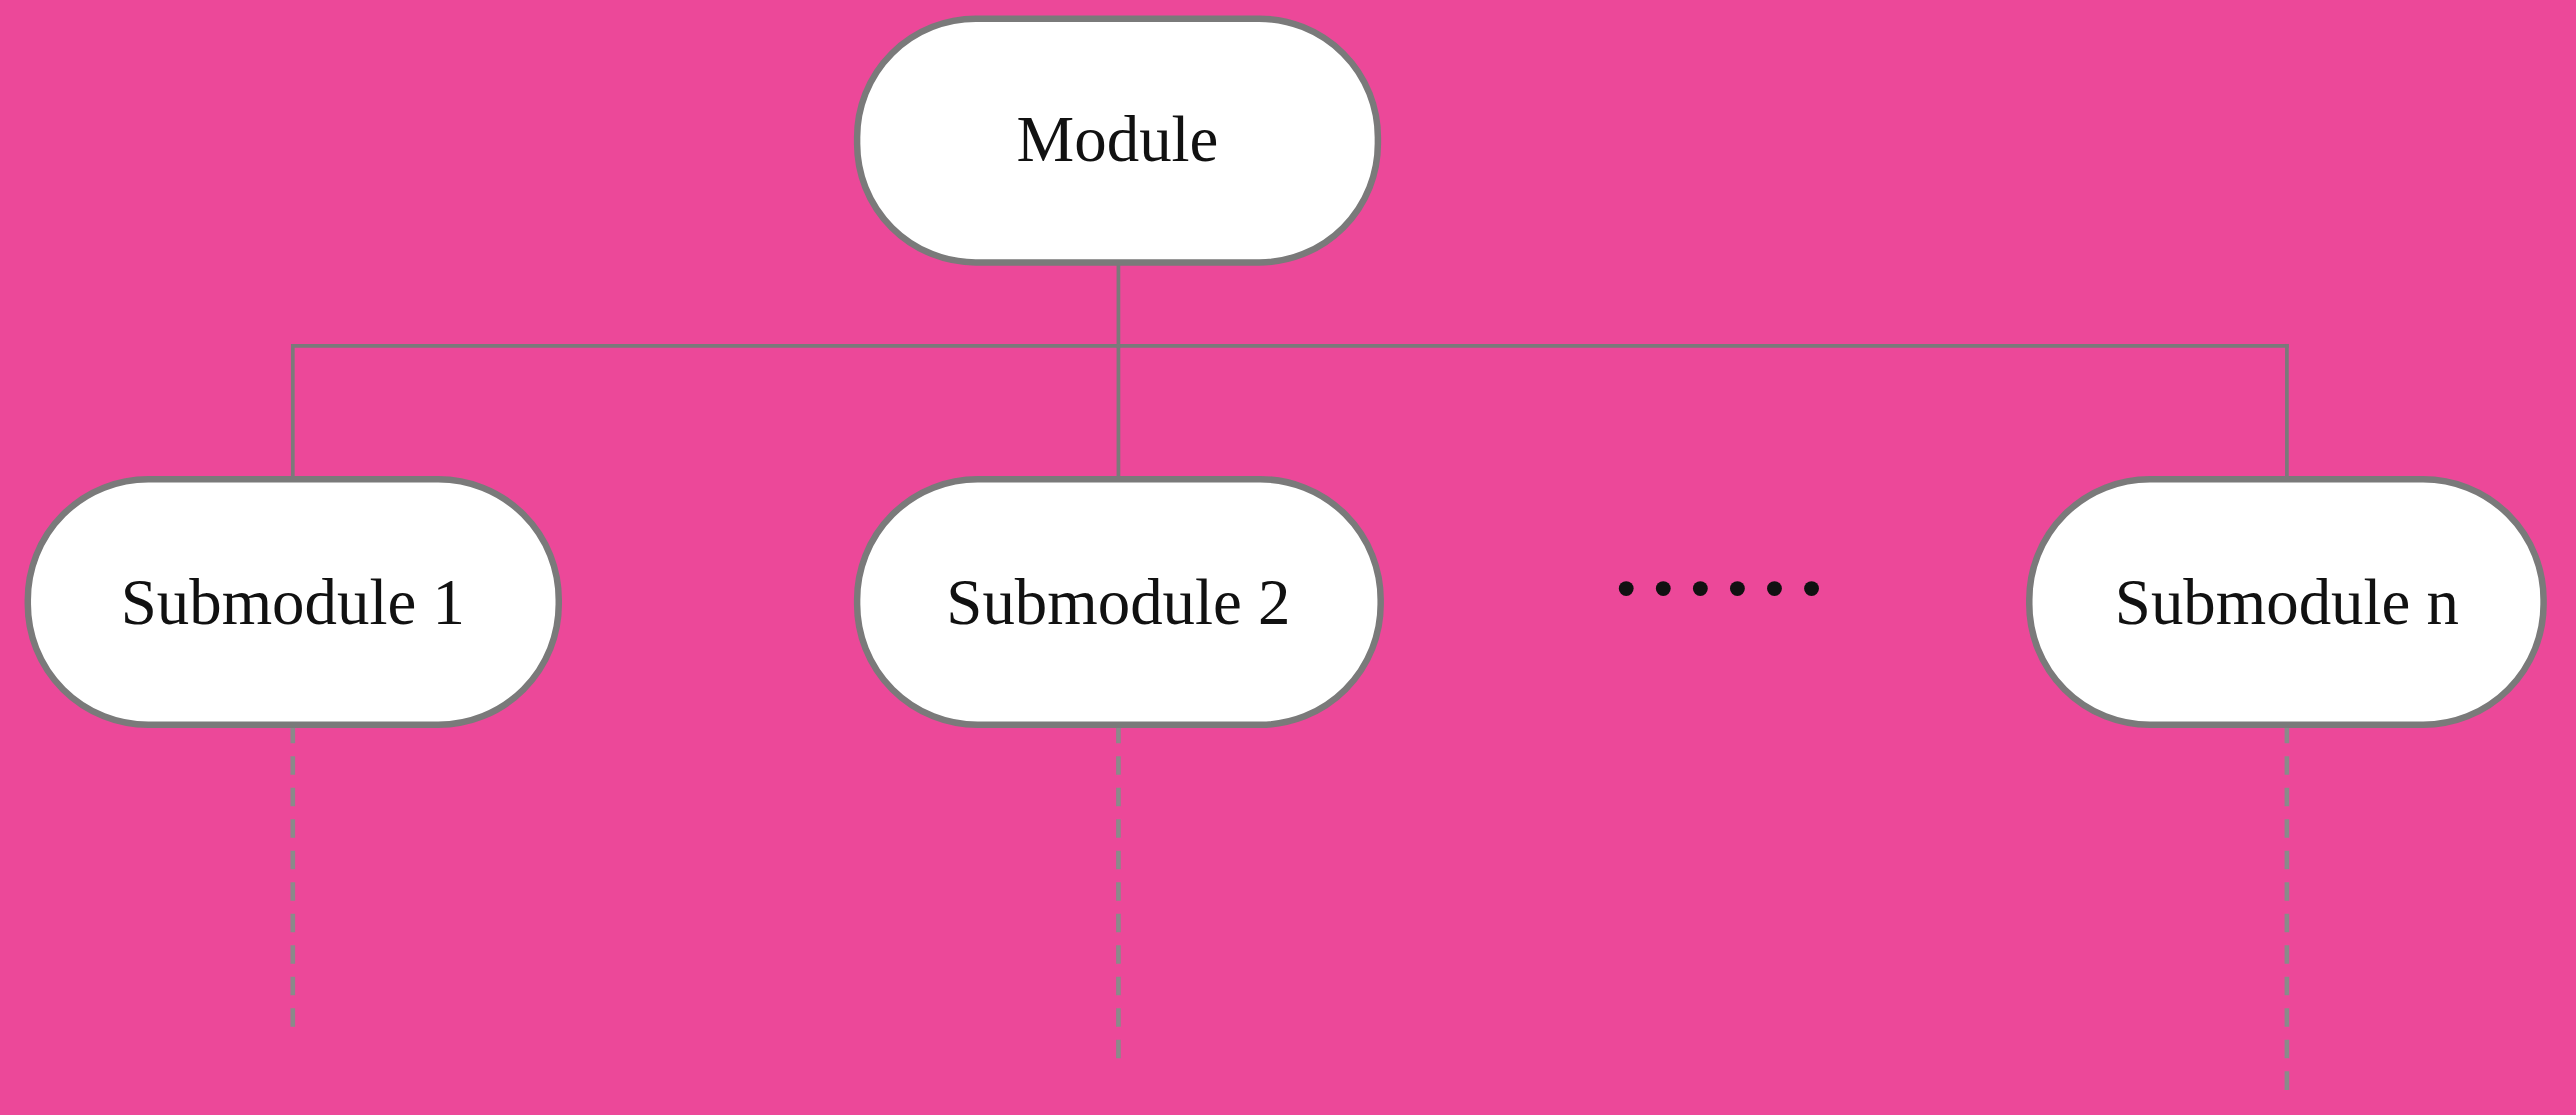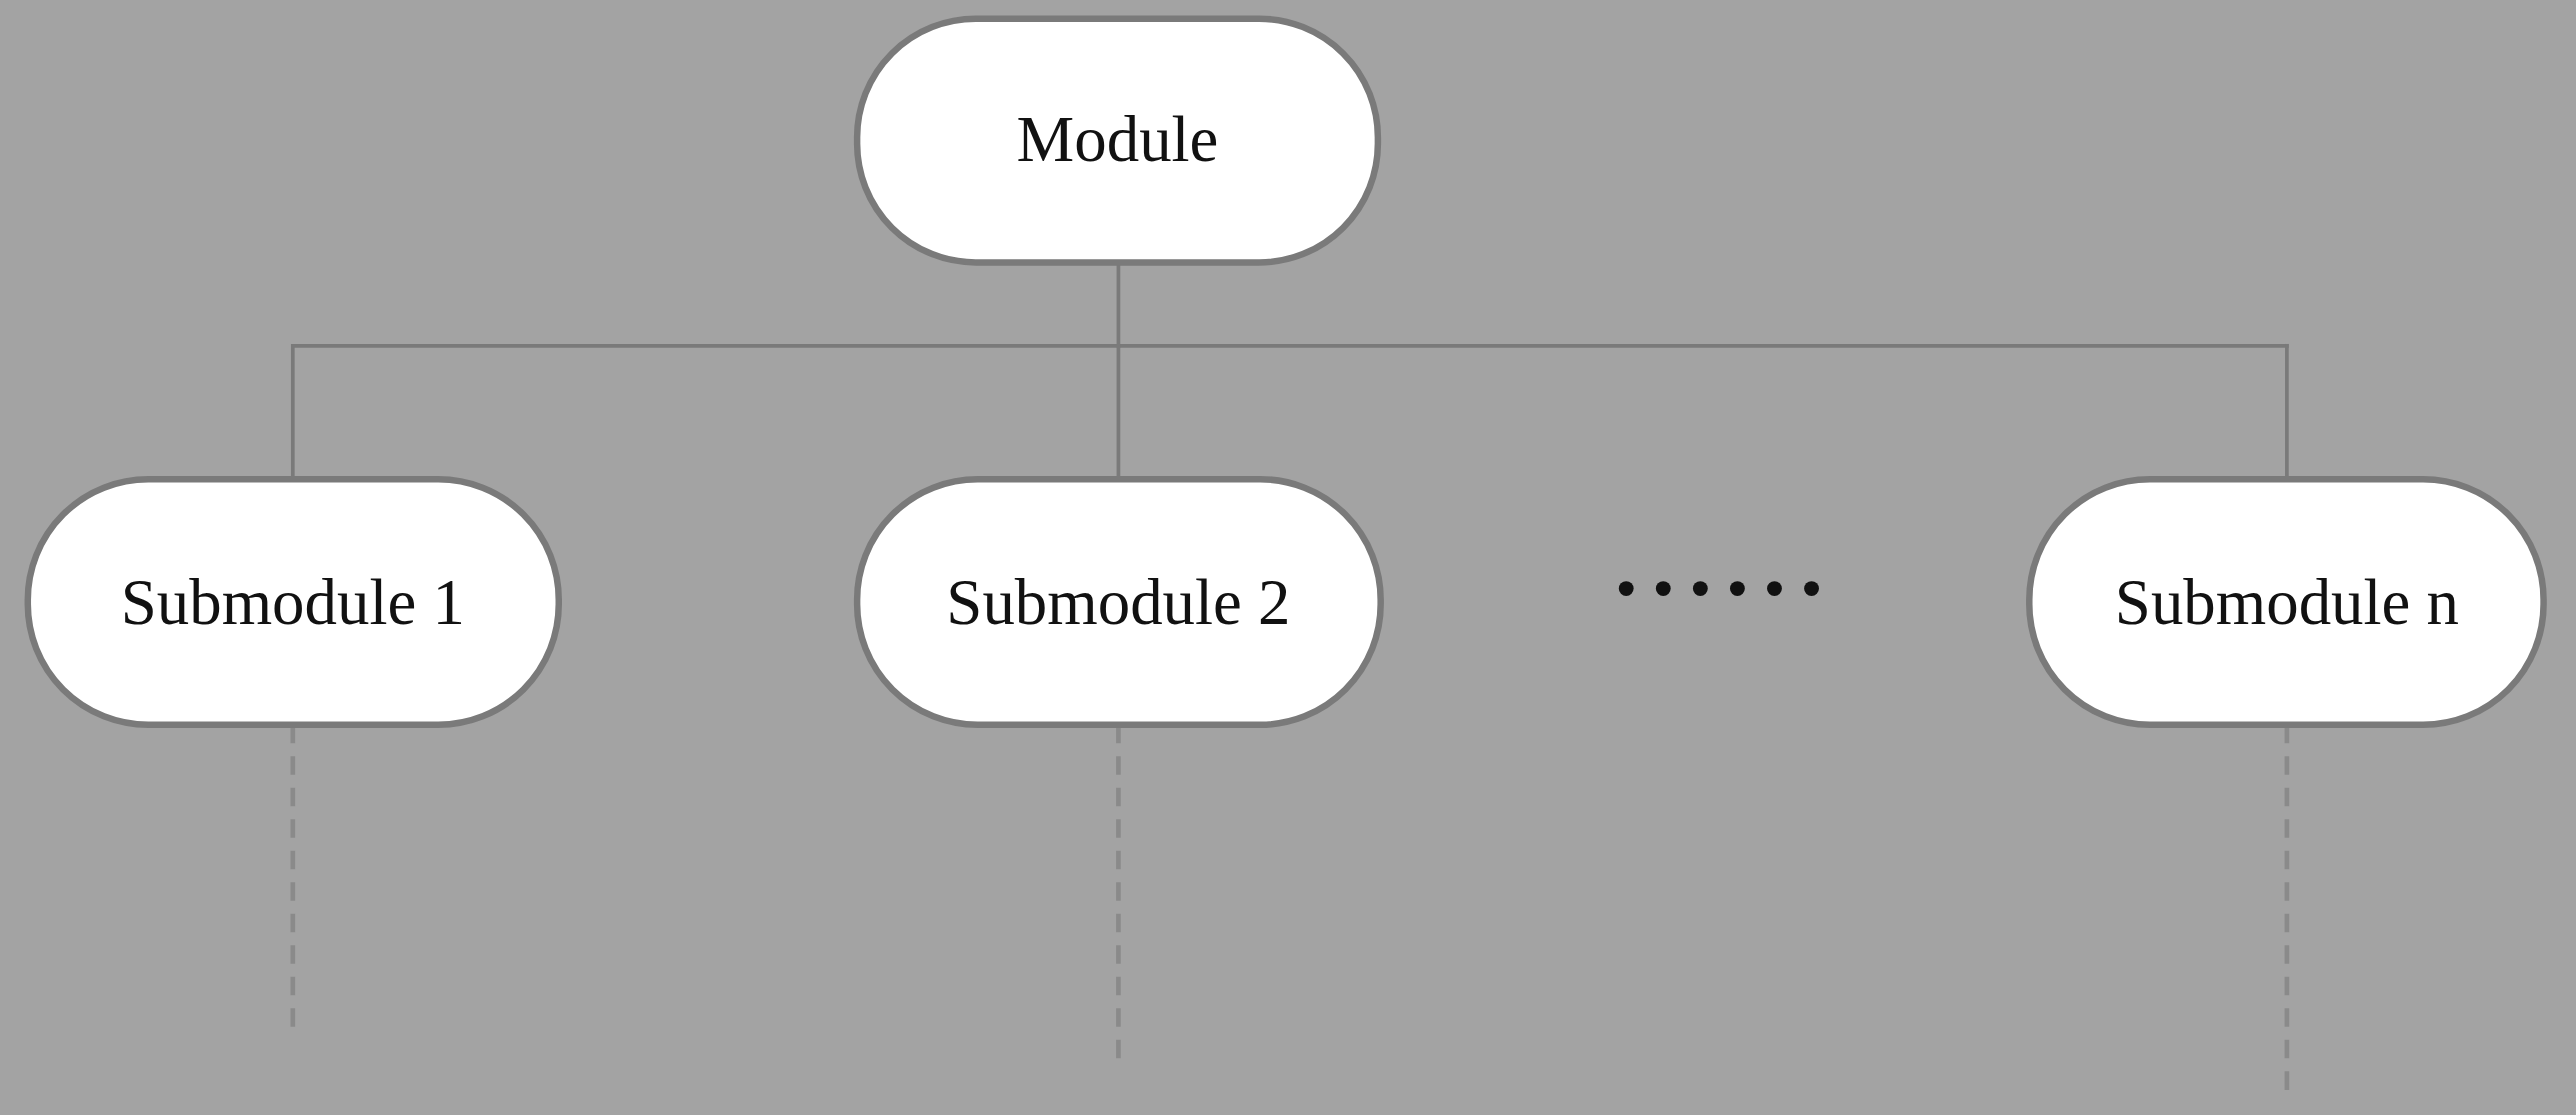--- a/index.html
+++ b/index.html
@@ -8,21 +8,21 @@
     padding: 0;
     background: #ffffff;
   }
   body {
     font-family: "Liberation Serif", "DejaVu Serif", serif;
   }
   #canvas {
     position: relative;
     width: 2576px;
     height: 1116px;
-    background: #a3a3a3;
+    background: #ec4899;
     overflow: hidden;
   }
   #diagram-svg {
     position: absolute;
     left: 0;
     top: 0;
     width: 2576px;
     height: 1116px;
     display: block;
   }

